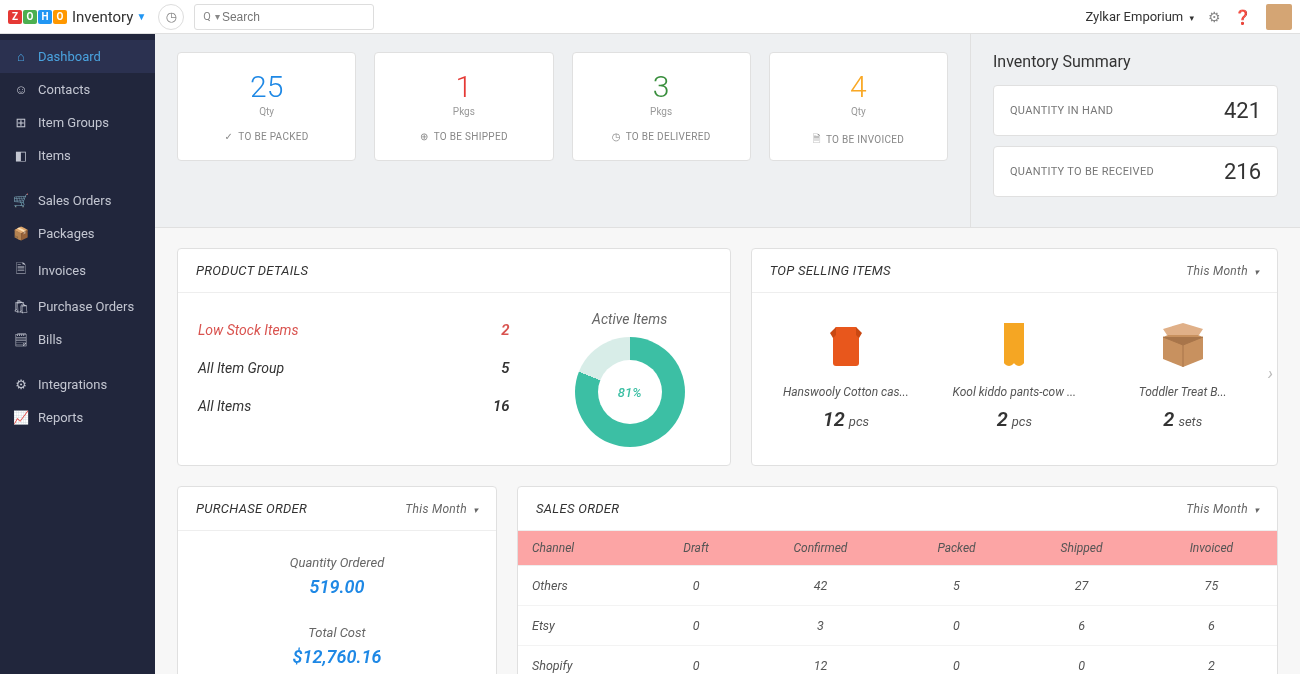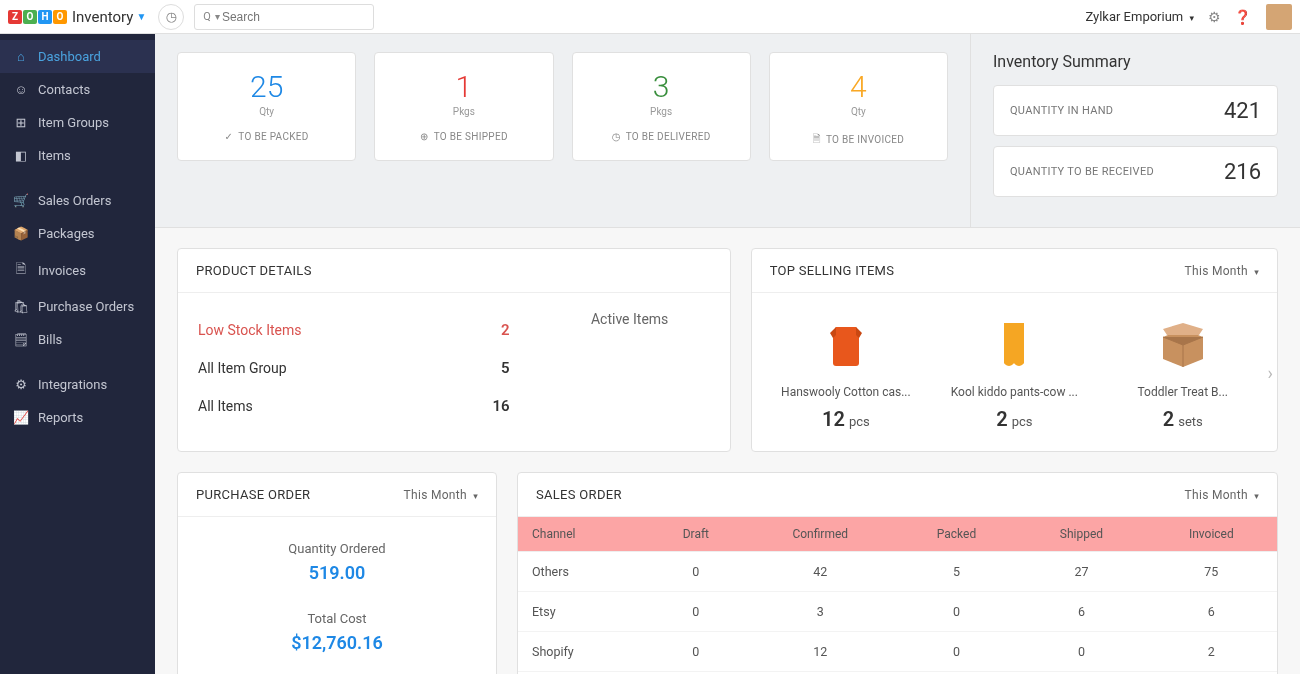--- a/index.html
+++ b/index.html
@@ -31,21 +31,21 @@
 .act-card { flex: 1; background: #fff; border: 1px solid #e0e0e0; border-radius: 4px; padding: 16px 10px 12px; text-align: center; }
 .act-num { font-size: 30px; font-weight: 300; }
 .act-unit { font-size: 10px; color: #999; margin-top: 2px; }
 .act-status { margin-top: 14px; font-size: 10px; color: #888; letter-spacing: 0.3px; display: flex; align-items: center; justify-content: center; gap: 5px; }
 .inv-summary { width: 330px; padding: 18px 22px 20px; border-left: 1px solid #e0e0e0; }
 .sum-card { background: #fff; border: 1px solid #e0e0e0; border-radius: 4px; padding: 12px 16px; display: flex; justify-content: space-between; align-items: center; margin-bottom: 10px; }
 .sum-label { font-size: 11px; color: #777; letter-spacing: 0.3px; }
 .sum-val { font-size: 22px; color: #333; }
 .content { padding: 20px 22px; }
 .row { display: flex; gap: 20px; margin-bottom: 20px; }
-.panel { background: #fff; border: 1px solid #e0e0e0; border-radius: 4px; }
+.panel { background: #fff; border: 1px solid #e0e0e0; border-radius: 4px; font-style: italic; }
 .panel-h { padding: 14px 18px; font-size: 13px; color: #333; letter-spacing: 0.3px; border-bottom: 1px solid #eee; display: flex; justify-content: space-between; align-items: center; }
 .pd-panel { flex: 1.05; display: flex; }
 .pd-left { flex: 1; padding: 18px 20px; }
 .pd-right { width: 200px; padding: 18px 10px; text-align: center; }
 .pd-row { display: flex; justify-content: space-between; align-items: center; padding: 10px 0; font-size: 14px; }
 .pd-row.low { color: #d9534f; }
 .pd-count { font-weight: 600; color: #333; font-size: 15px; }
 .pd-row.low .pd-count { color: #d9534f; }
 .active-items-label { font-size: 14px; color: #666; margin-bottom: 10px; }
 .donut { width: 110px; height: 110px; margin: 0 auto; border-radius: 50%; background: conic-gradient(#3cbfa4 0% 81%, #d8ede8 81% 100%); display: flex; align-items: center; justify-content: center; }
@@ -207,20 +207,23 @@
                     <span>All Item Group</span>
                     <span class="pd-count">5</span>
                   </div>
                   <div class="pd-row">
                     <span>All Items</span>
                     <span class="pd-count">16</span>
                   </div>
                 </div>
               <div class="pd-right">
                 <div class="active-items-label">Active Items</div>
+                <div class="donut">
+                  <div class="donut-inner">81%</div>
+                </div>
               </div>
             </div>
           </div>
         </div>
 
         <div class="panel ts-panel">
           <div class="panel-h">
             <span>TOP SELLING ITEMS</span>
             <span class="dropdown-text"><span>This Month</span> <span class="caret">▾</span></span>
           </div>

